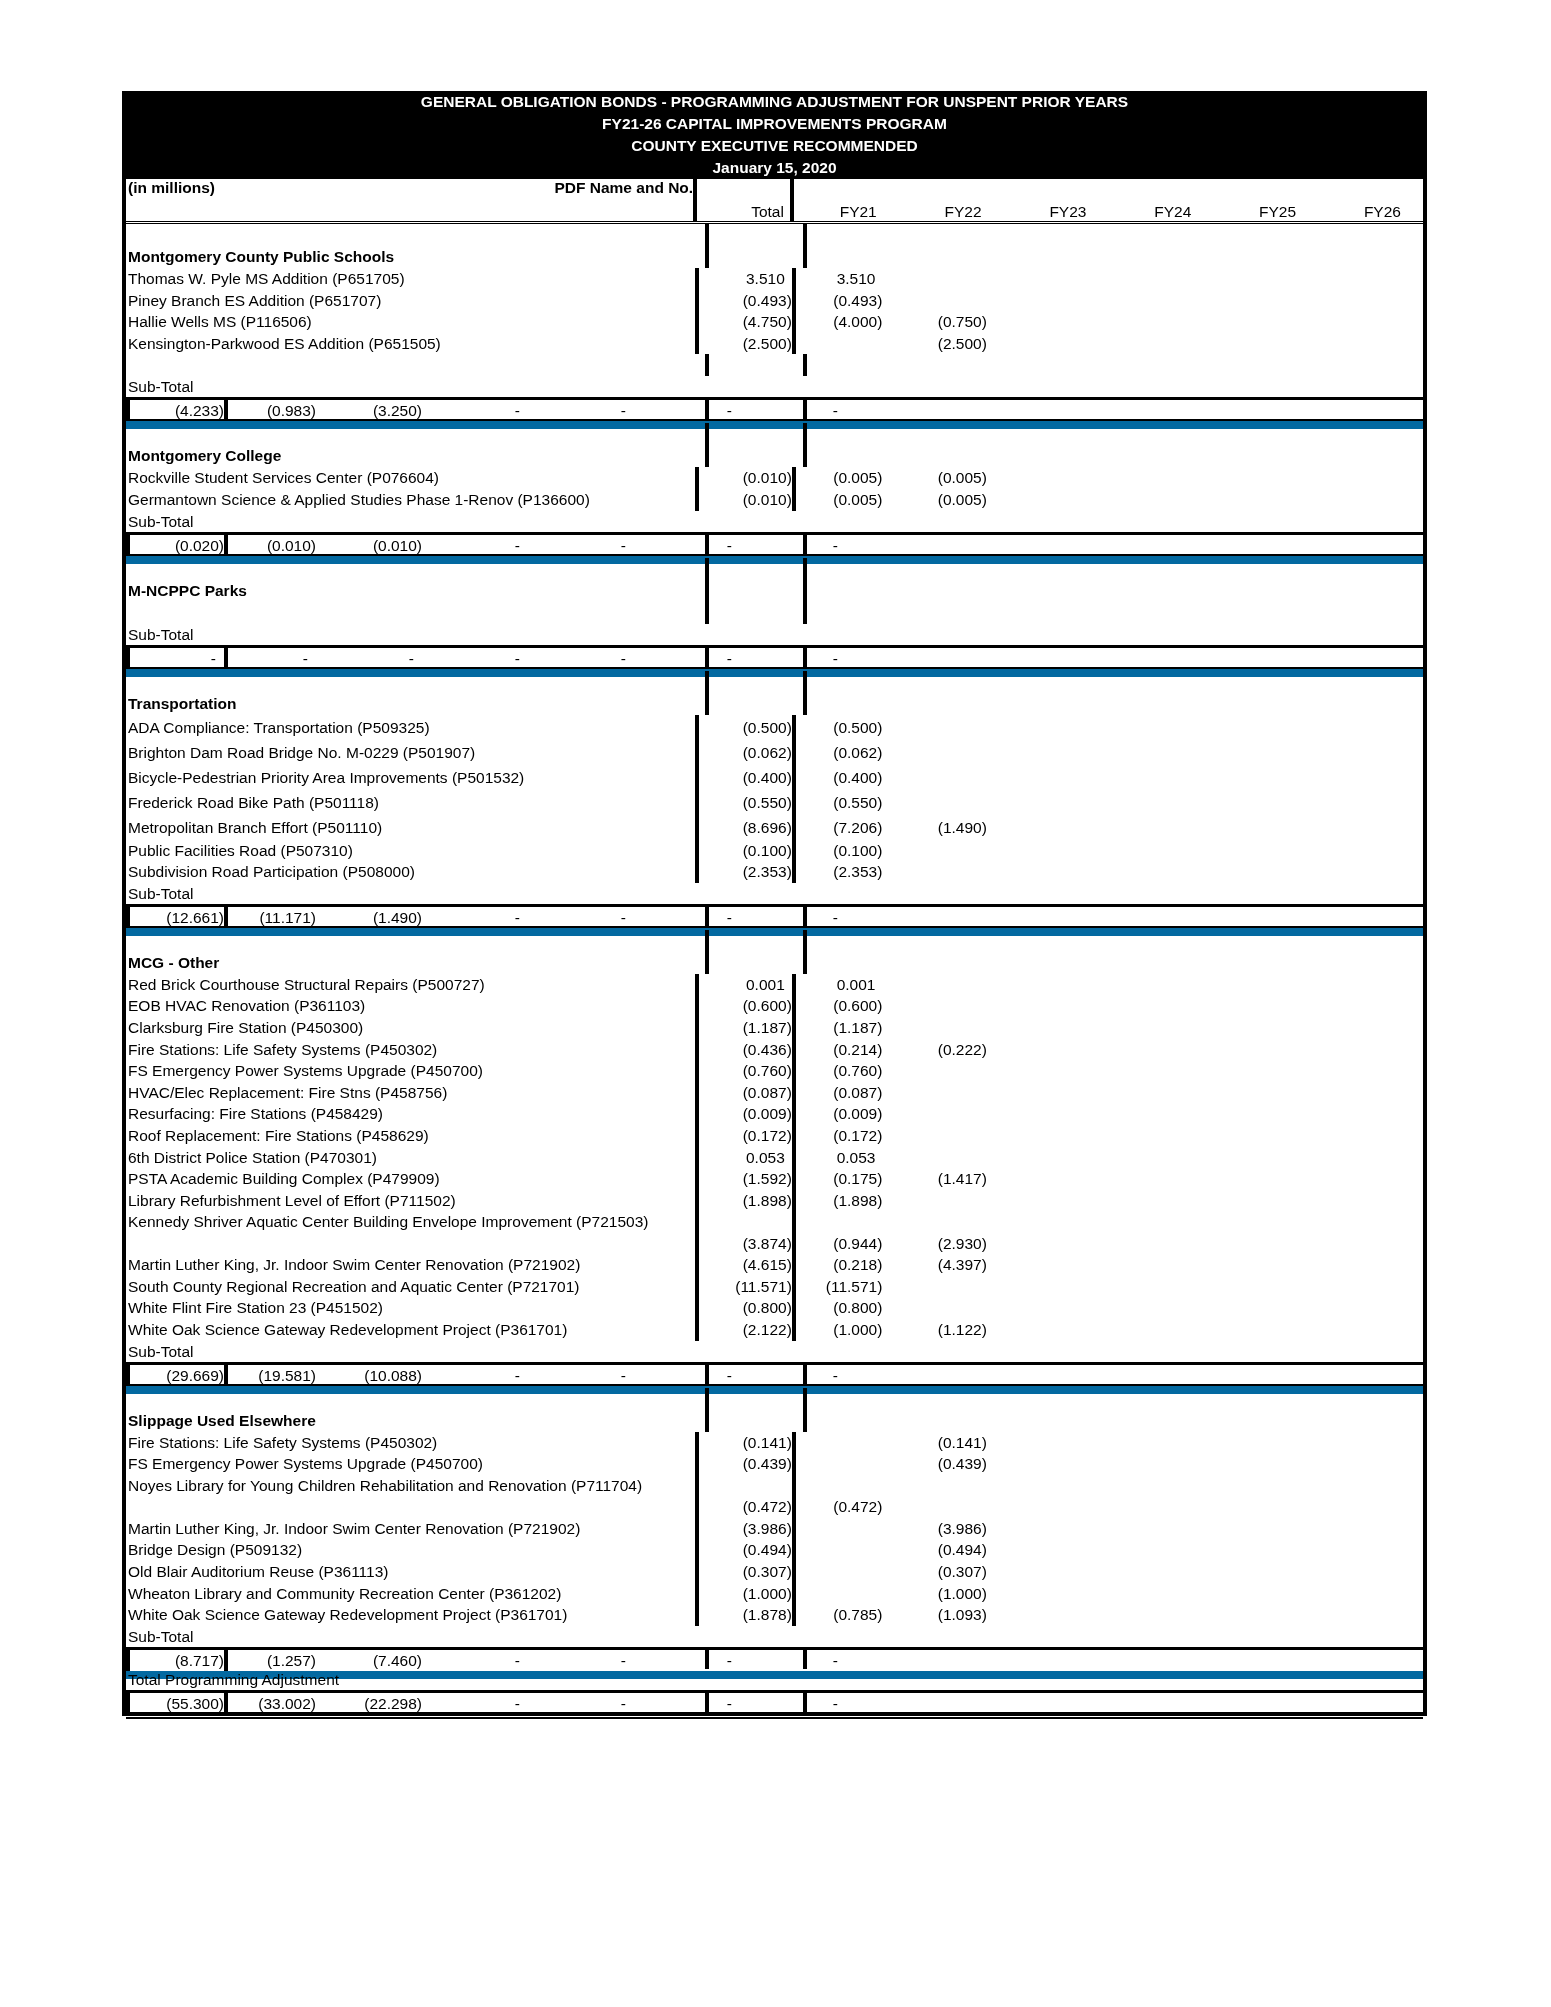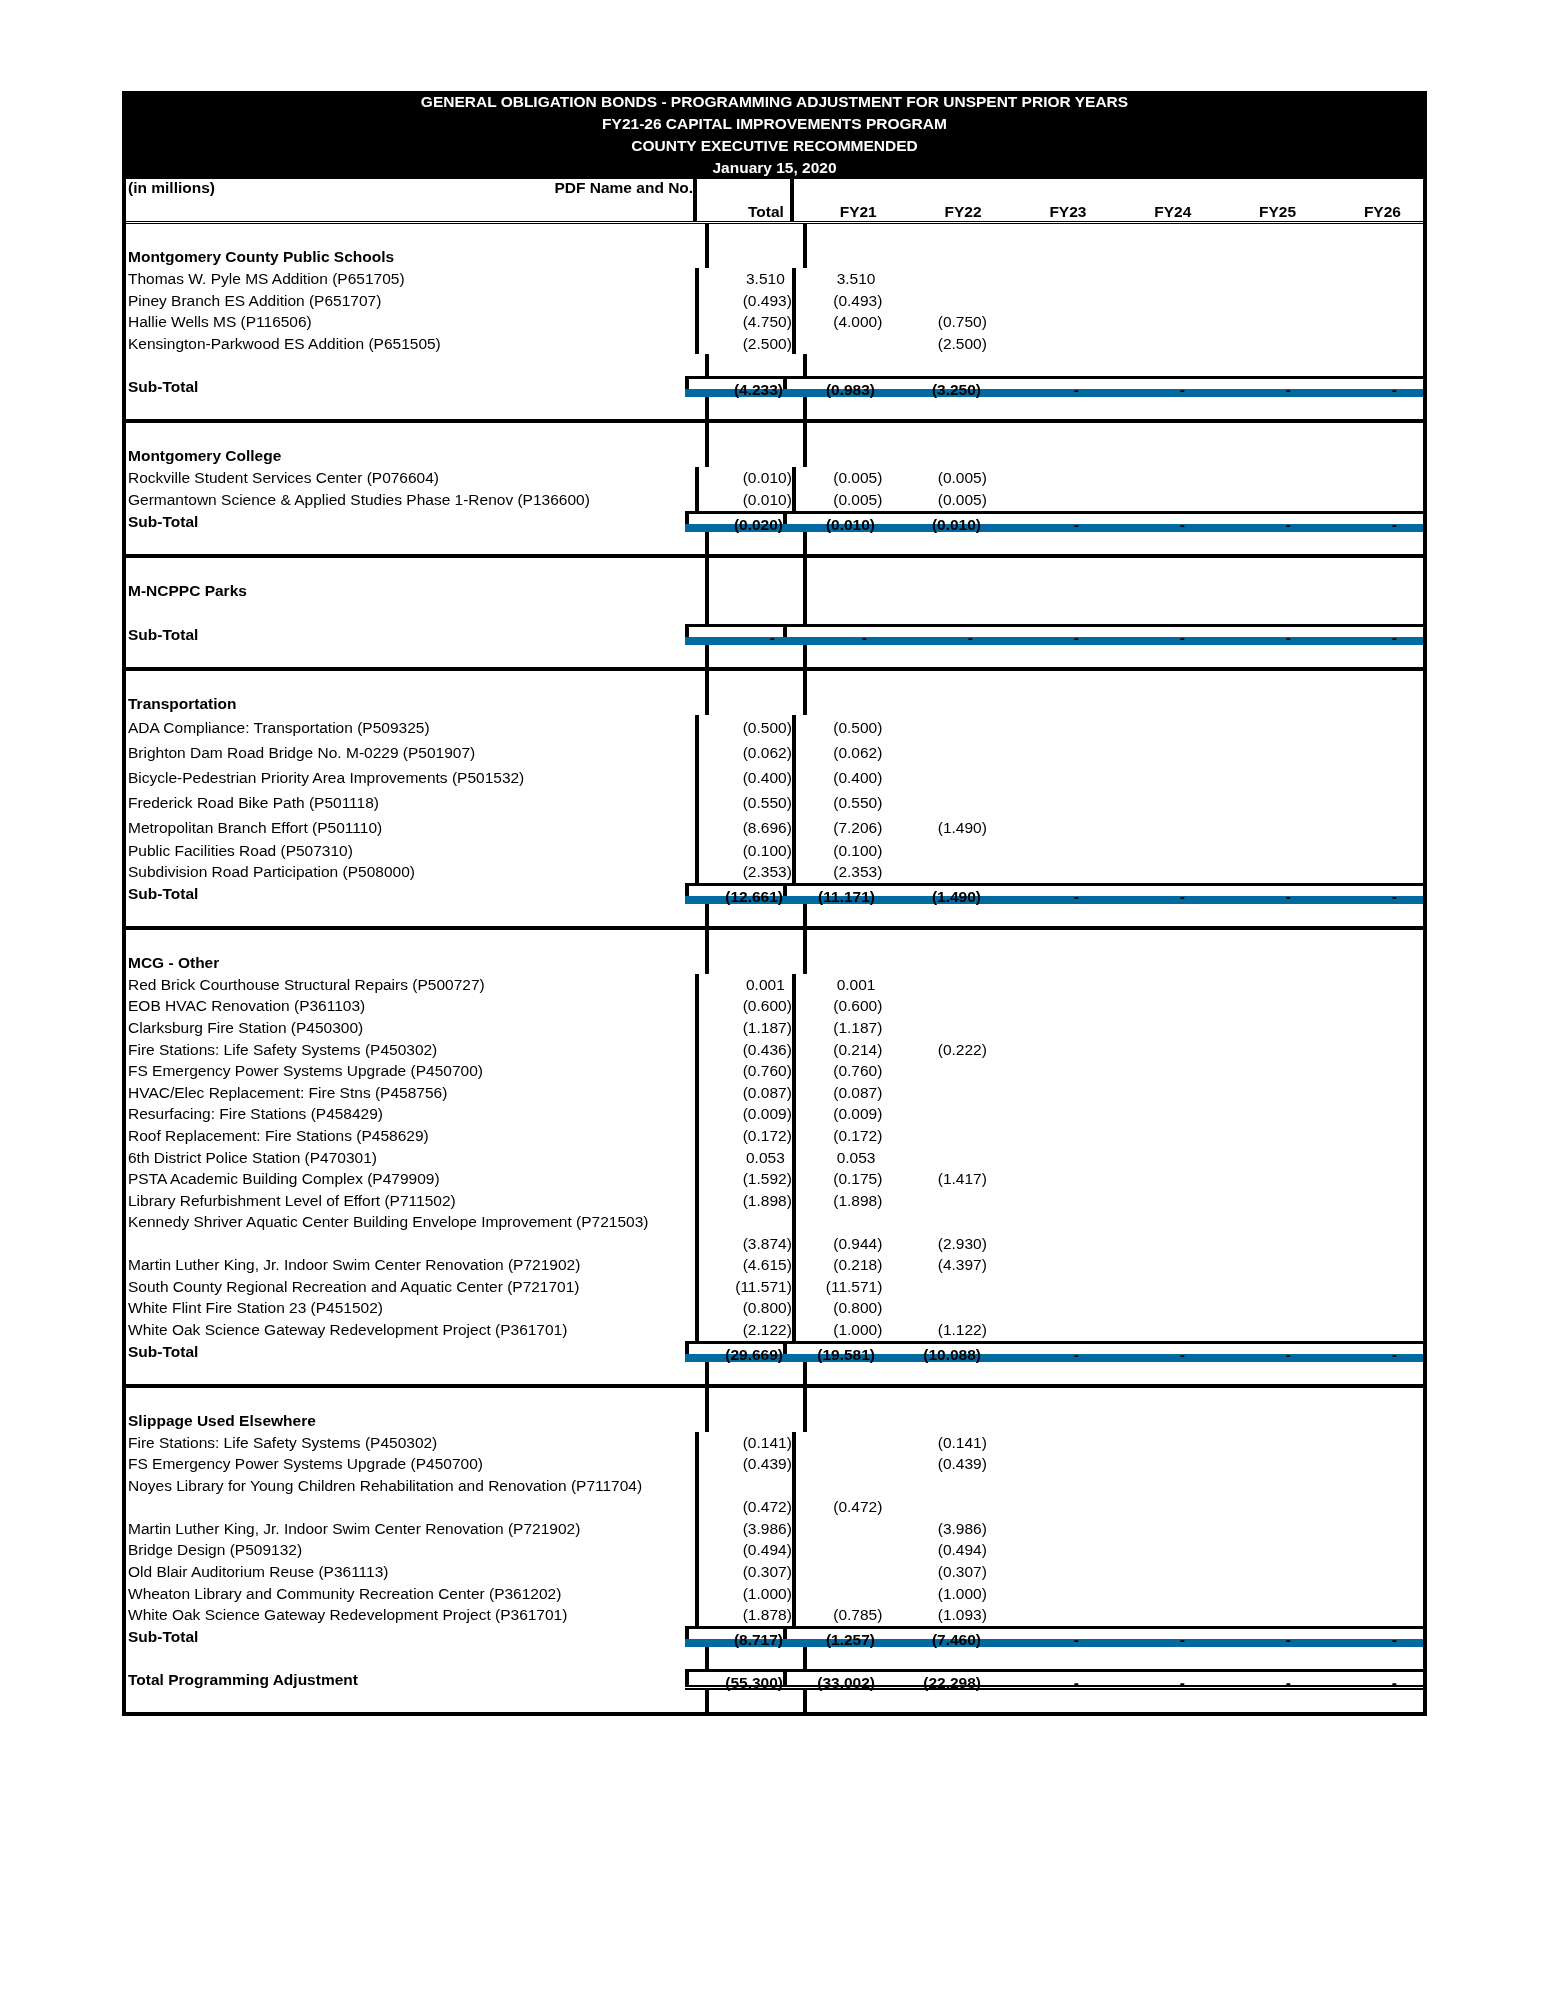--- a/index.html
+++ b/index.html
@@ -9,30 +9,30 @@
   .banner div { height:22px; }
   .grid { position:relative; border-left:4px solid #000; border-right:4px solid #000; border-bottom:4px solid #000; }
   .row { display:flex; position:relative; font-size:15.5px; }
   .c-name { width:579px; padding-left:2px; box-sizing:border-box; white-space:nowrap; overflow:visible; }
   .c-total { width:102px; text-align:right; box-sizing:border-box; border-left:4px solid #000; border-right:4px solid #000; padding-right:0px; }
   .c-fy { width:106px; text-align:right; box-sizing:border-box; padding-right:18px; }
   .hdr { height:42px; border-bottom:3px double #000; }
   .hdr .c-name { display:flex; flex-direction:row; justify-content:space-between; }
   .hdr .in-mill { font-weight:bold; }
   .hdr .pdf-name { font-weight:bold; padding-left:210px; }
-  .hdr .c-total, .hdr .c-fy { display:flex; align-items:flex-end; justify-content:flex-end; font-weight:bold;padding-left:28px; }
+  .hdr .c-total, .hdr .c-fy { display:flex; align-items:flex-end; justify-content:flex-end; font-weight:normal;padding-left:28px; }
   .hdr .c-fy { padding-right:22px; }
   .spacer { height:22px; }
   .item { height:21.6px; line-height:21.6px; }
   .item.tall { height:25px; line-height:25px; }
   .item.wrap { height:43px; }
   .item.wrap .c-name { white-space:normal; line-height:21.6px; }
   .item.wrap .c-total, .item.wrap .c-fy { display:flex; align-items:flex-end; justify-content:flex-end; line-height:21.6px; }
   .heading { height:22px; line-height:22px; font-weight:bold; }
-  .sub { height:21px; line-height:21px; font-weight:bold; }
+  .sub { height:21px; line-height:21px; font-weight:normal;flex-direction:column; }
   .sub .cells { display:flex; border-top:3px solid #000; border-bottom:8px solid #0369a1; }
   .sub .c-name { }
   .blank { height:22px; }
   .sec-end { border-bottom:4px solid #000; }
   .total-row .cells { border-bottom:5px double #000; }
 </style>
 </head>
 <body>
 
 <div class="sheet">

